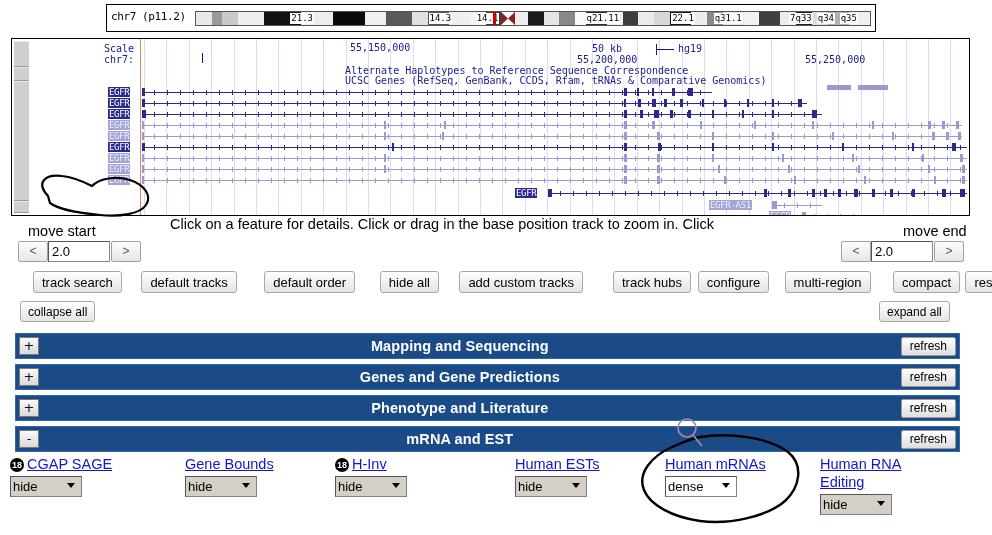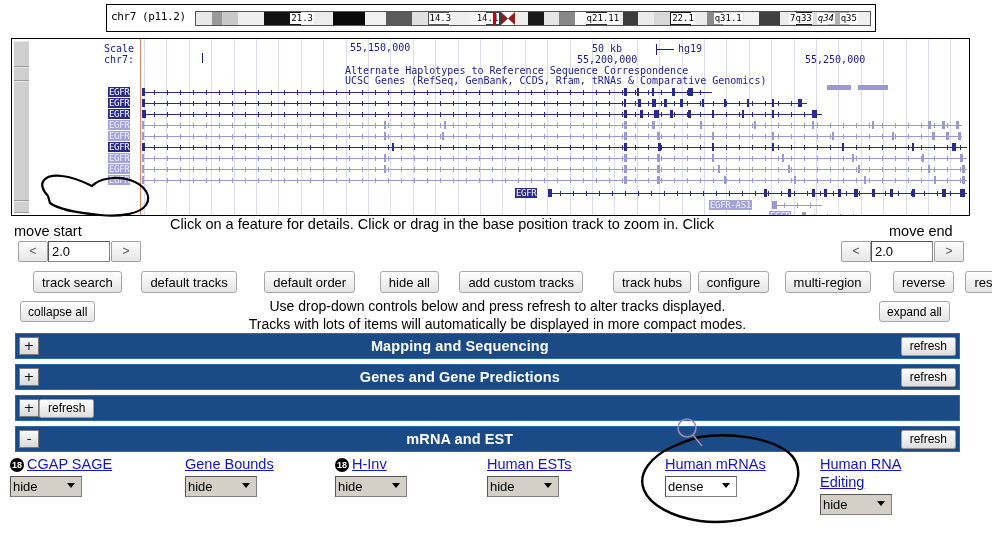--- a/index.html
+++ b/index.html
@@ -61,21 +61,21 @@
   .gname-lt { background:#a3a3d6; color:#eeeeff; }
   .redline { position:absolute; width:1px; background:#d98a6a; top:0; bottom:0; }
 
   
   .instr {
     position:absolute; left:170px; top:215px; width:625px;
     font-size:14.5px; color:#000; line-height:19px; text-align:left;
   }
 
   
-  .movelbl { position:absolute; font-size:14.5px; color:#000; }
+  .movelbl { position:absolute; font-size:14.5px; color:#000;margin-left:14px; }
   .navbtn {
     font-family:"Liberation Sans", sans-serif; font-size:12px;
     background:linear-gradient(#fdfdfd,#e6e6e6); border:1px solid #a0a0a0;
     border-radius:2px; color:#555; width:30px; height:21px; line-height:17px;
     text-align:center; cursor:pointer; padding:0;
   }
   .navinput {
     font-family:"Liberation Sans", sans-serif; font-size:13px; color:#000;
     border:1px solid #888; border-top-color:#555; border-left-color:#555;
     width:62px; height:21px; padding:0 3px; background:#fff;
@@ -193,21 +193,21 @@
           <polygon points="0,0 7,6.5 0,13" fill="#8c2020"></polygon>
           <polygon points="14,0 7,6.5 14,13" fill="#8c2020"></polygon>
         </svg>
         <div class="band-lbl" style="left: 14%;">21.3</div>
         <div class="band-lbl" style="left: 34.5%;">14.3</div>
         <div class="band-lbl" style="left: 41.5%;">14.1</div>
         <div class="band-lbl" style="left: 57.8%;">q21.11</div>
         <div class="band-lbl" style="left: 70.5%;">22.1</div>
         <div class="band-lbl" style="left: 76.8%;">q31.1</div>
         <div class="band-lbl" style="left: 88%;">7q33</div>
-        <div class="band-lbl" style="left: 92.1%; font-style: italic;">q34</div>
+        <div class="band-lbl" style="left: 92.1%;">q34</div>
         <div class="band-lbl" style="left: 95.5%;">q35</div>
       </div>
   </div>
 
   <div class="track-img">
     <div class="side-bar">
       <div class="side-seg" style="top:0px;height:26px;"></div>
       <div class="side-seg" style="top:26px;height:14px;"></div>
       <div class="side-seg" style="top:40px;height:120px;"></div>
       <div class="side-seg" style="top:160px;height:12px;"></div>
@@ -999,58 +999,55 @@
 
   <div id="toolbar" style="position:absolute; left:33px; top:271px; width:930px; height:24px;">
       <button class="btn" style="position: absolute; left: 0px; top: 0px;">track search</button>
       <button class="btn" style="position: absolute; left: 108.4px; top: 0px;">default tracks</button>
       <button class="btn" style="position: absolute; left: 231.2px; top: 0px;">default order</button>
       <button class="btn" style="position: absolute; left: 346.8px; top: 0px;">hide all</button>
       <button class="btn" style="position: absolute; left: 426.4px; top: 0px;">add custom tracks</button>
       <button class="btn" style="position: absolute; left: 580px; top: 0px;">track hubs</button>
       <button class="btn" style="position: absolute; left: 664.8px; top: 0px;">configure</button>
       <button class="btn" style="position: absolute; left: 751.6px; top: 0px;">multi-region</button>
-      <button class="btn" style="position: absolute; left: 860px; top: 0px;">reverse</button>
+      <button class="btn" style="position: absolute; left: 860px; top: 0px;">compact</button>
       <button class="btn" style="position: absolute; left: 932.4px; top: 0px;">resize</button>
     </div>
 
   <button class="btn btn-sm" style="position:absolute; left:20px; top:301px;">collapse all</button>
-  <div class="hint" style="left:200px; top:297px; width:595px;">
-    <div>Use drop-down controls below and press refresh to alter tracks displayed.</div>
-    <div>Tracks with lots of items will automatically be displayed in more compact modes.</div>
-  </div>
   <button class="btn btn-sm" style="position:absolute; left:879px; top:301px;">expand all</button>
 
   <div id="groups">
       <div class="grp" style="top: 333px;">
         <div class="grp-toggle">+</div>
         <div class="grp-title">Mapping and Sequencing</div>
         <button class="grp-refresh">refresh</button>
       </div>
       <div class="grp" style="top: 364px;">
         <div class="grp-toggle">+</div>
         <div class="grp-title">Genes and Gene Predictions</div>
         <button class="grp-refresh">refresh</button>
       </div>
       <div class="grp" style="top: 395px;">
         <div class="grp-toggle">+</div>
+        <div class="grp-title">Phenotype and Literature</div>
         <button class="grp-refresh">refresh</button>
       </div>
       <div class="grp" style="top: 426px;">
         <div class="grp-toggle">-</div>
         <div class="grp-title">mRNA and EST</div>
         <button class="grp-refresh">refresh</button>
       </div>
     </div>
 
   <div class="tgrid" id="tgrid">
       <div class="tcell" style="left: 0px; top: 0px;"><div style="line-height:18px;"><span class="badge">18</span><span class="tlink">CGAP SAGE</span></div><div class="sel-wrap"><select class="sel"><option value="hide">hide</option><option value="dense">dense</option><option value="squish">squish</option><option value="pack">pack</option><option value="full">full</option></select><span class="sel-arrow"></span></div></div>
       <div class="tcell" style="left: 175px; top: 0px;"><div style="line-height:18px;"><span class="tlink">Gene Bounds</span></div><div class="sel-wrap"><select class="sel"><option value="hide">hide</option><option value="dense">dense</option><option value="squish">squish</option><option value="pack">pack</option><option value="full">full</option></select><span class="sel-arrow"></span></div></div>
       <div class="tcell" style="left: 325px; top: 0px;"><div style="line-height:18px;"><span class="badge">18</span><span class="tlink">H-Inv</span></div><div class="sel-wrap"><select class="sel"><option value="hide">hide</option><option value="dense">dense</option><option value="squish">squish</option><option value="pack">pack</option><option value="full">full</option></select><span class="sel-arrow"></span></div></div>
-      <div class="tcell" style="left: 477px; top: 0px;"><div style="line-height:18px;"><span class="tlink">Human ESTs</span></div><div class="sel-wrap"><select class="sel"><option value="hide">hide</option><option value="dense">dense</option><option value="squish">squish</option><option value="pack">pack</option><option value="full">full</option></select><span class="sel-arrow"></span></div></div>
+      <div class="tcell" style="left: 505px; top: 0px;"><div style="line-height:18px;"><span class="tlink">Human ESTs</span></div><div class="sel-wrap"><select class="sel"><option value="hide">hide</option><option value="dense">dense</option><option value="squish">squish</option><option value="pack">pack</option><option value="full">full</option></select><span class="sel-arrow"></span></div></div>
       <div class="tcell" style="left: 655px; top: 0px;"><div style="line-height:18px;"><span class="tlink">Human mRNAs</span></div><div class="sel-wrap"><select class="sel sel-active"><option value="hide">hide</option><option value="dense" selected="">dense</option><option value="squish">squish</option><option value="pack">pack</option><option value="full">full</option></select><span class="sel-arrow"></span></div></div>
       <div class="tcell" style="left: 810px; top: 0px;"><div style="line-height:18px;"><span class="tlink tlink-wrap">Human RNA Editing</span></div><div class="sel-wrap" style="margin-top: 0px;"><select class="sel"><option value="hide">hide</option><option value="dense">dense</option><option value="squish">squish</option><option value="pack">pack</option><option value="full">full</option></select><span class="sel-arrow"></span></div></div>
     </div>
 
   <svg class="annot" style="left:0; top:0; width:992px; height:535px;">
 
     <path d="M 48 196 C 36 183, 44 174, 62 176 C 74 177, 84 182, 92 186
              C 100 178, 116 176, 130 180 C 145 185, 152 196, 146 205
              C 140 214, 120 217, 100 215 C 78 213, 58 209, 50 203 Z" fill="none" stroke="#000" stroke-width="2.2" stroke-linecap="round"></path>
 

